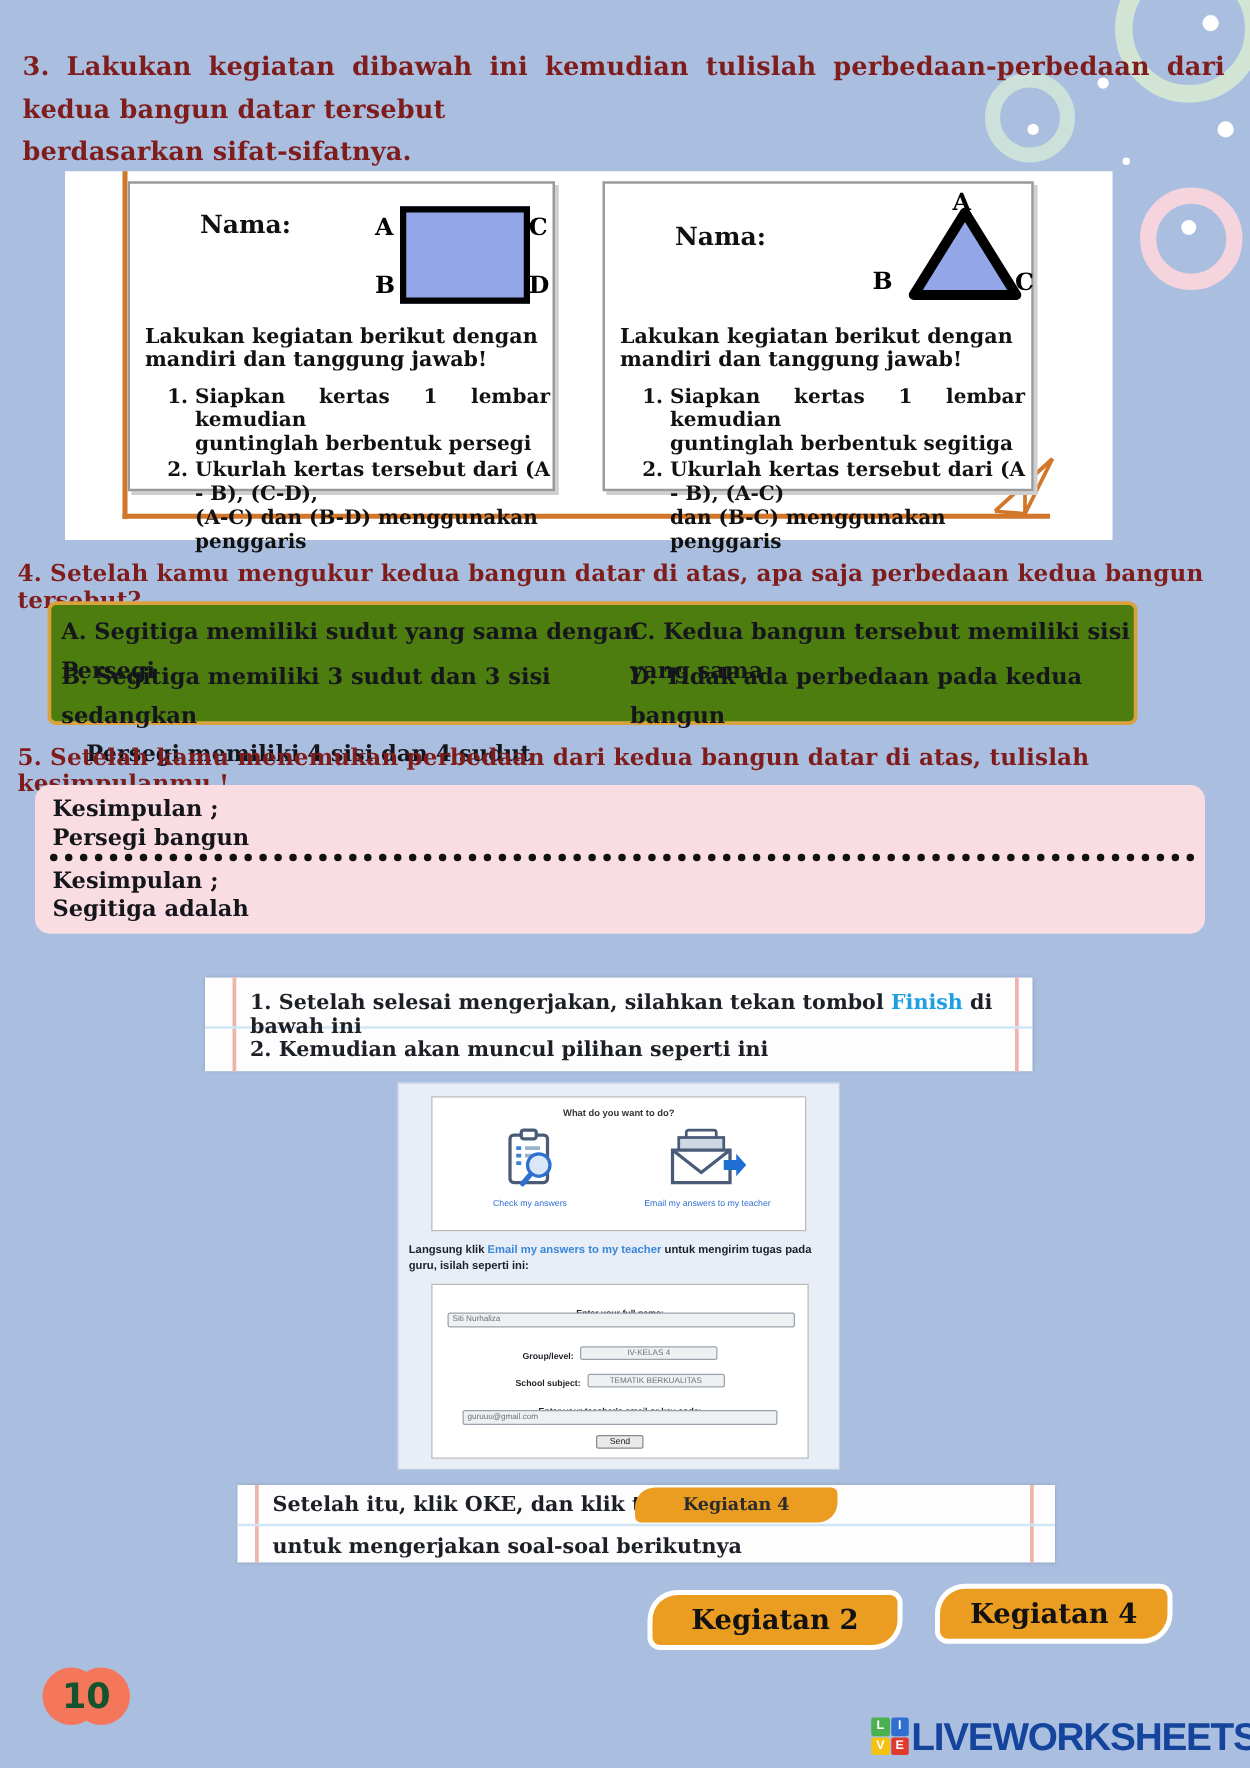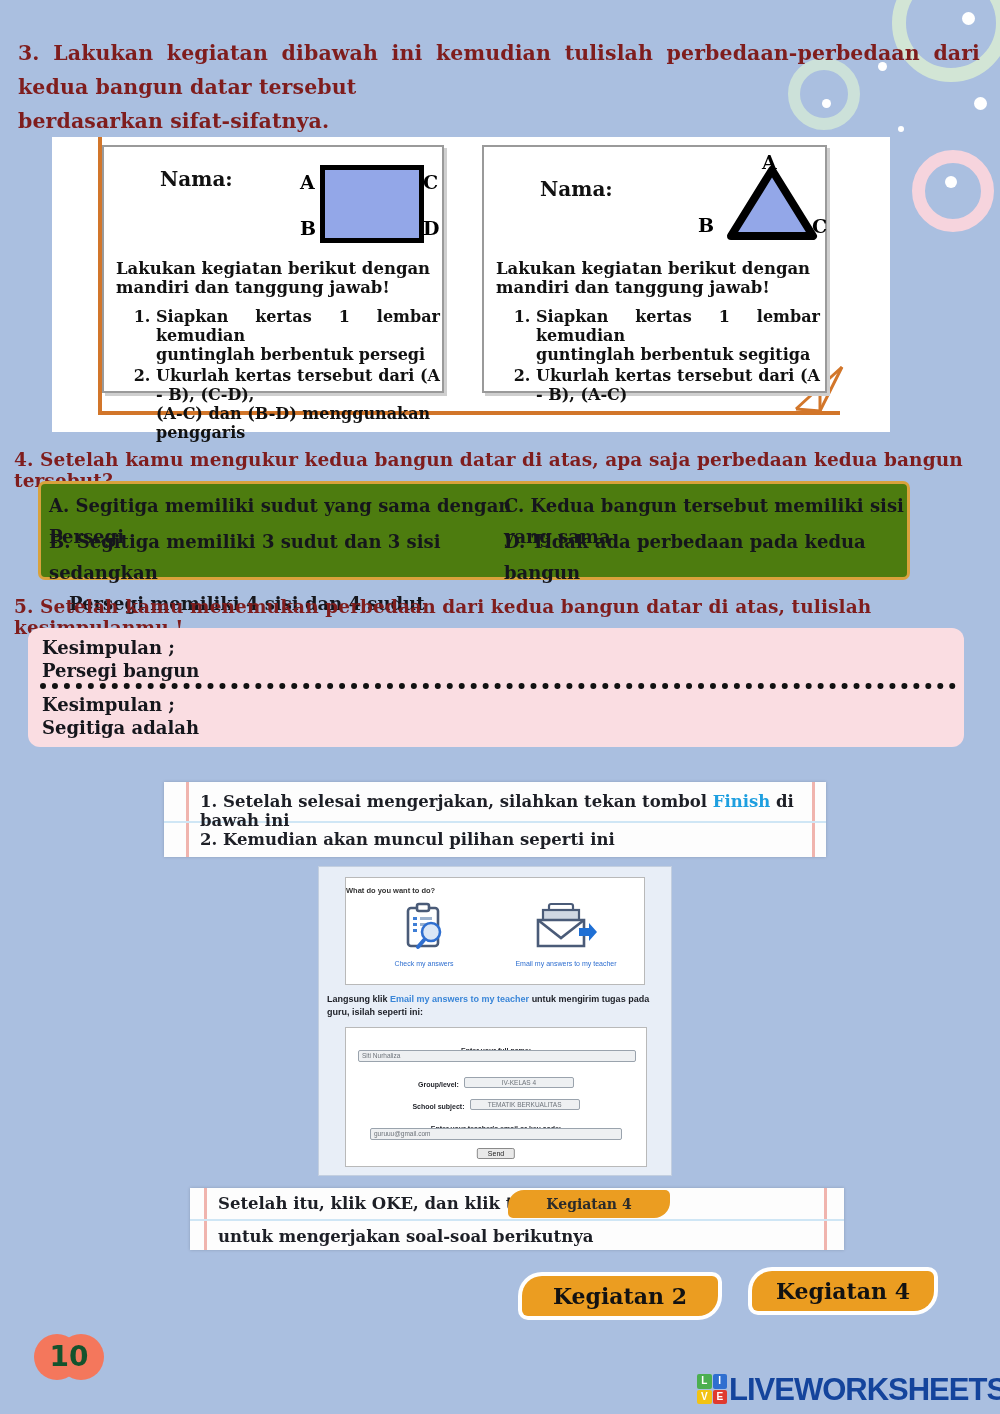--- a/index.html
+++ b/index.html
@@ -174,21 +174,21 @@
   .shot {
     position: absolute; left: 318px; top: 96px; width: 354px; height: 310px;
     background: #e8eef7;
     border: 1px solid #c3cfe0;
   }
   .dialog {
     position: absolute; left: 26px; top: 10px; width: 300px; height: 108px;
     background: #fff; border: 1px solid #b9b9b9;
   }
   .dialog .dq {
-    position: absolute; left: 0; right: 0; top: 8px; 
+    position: absolute; left: 0; right: 0; top: 8px; text-align: center;
     font-size: 7.5px; color: #333; font-weight: bold;
     font-family: "Liberation Sans", sans-serif;
   }
   .dlg-opt { position: absolute; top: 24px; width: 140px; text-align: center; }
   .dlg-opt.left { left: 8px; }
   .dlg-opt.right { left: 150px; }
   .dlg-opt .cap {
     font-size: 7px; color: #2f6fd0; font-family: "Liberation Sans", sans-serif;
     margin-top: 4px; display: block;
   }
@@ -353,20 +353,21 @@
 
     <div class="instr">Lakukan kegiatan berikut dengan mandiri dan tanggung jawab!</div>
 
     <ol class="steps">
       <li>
         <span>Siapkan  kertas    1  lembar  kemudian</span>
         <span class="tail">guntinglah berbentuk segitiga</span>
       </li>
       <li>
         <span>Ukurlah  kertas  tersebut  dari  (A - B), (A-C)</span>
+        <span class="tail">dan (B-C) menggunakan penggaris</span>
       </li>
     </ol>
   </div>
 </div>
 
 <div class="qtext" id="q4">4. Setelah kamu mengukur kedua bangun datar di atas, apa saja perbedaan kedua bangun tersebut?</div>
 
 <div class="mc-box">
   <div class="mc-col mc-a">A. Segitiga memiliki sudut yang sama dengan Persegi</div>
   <div class="mc-col mc-b">

